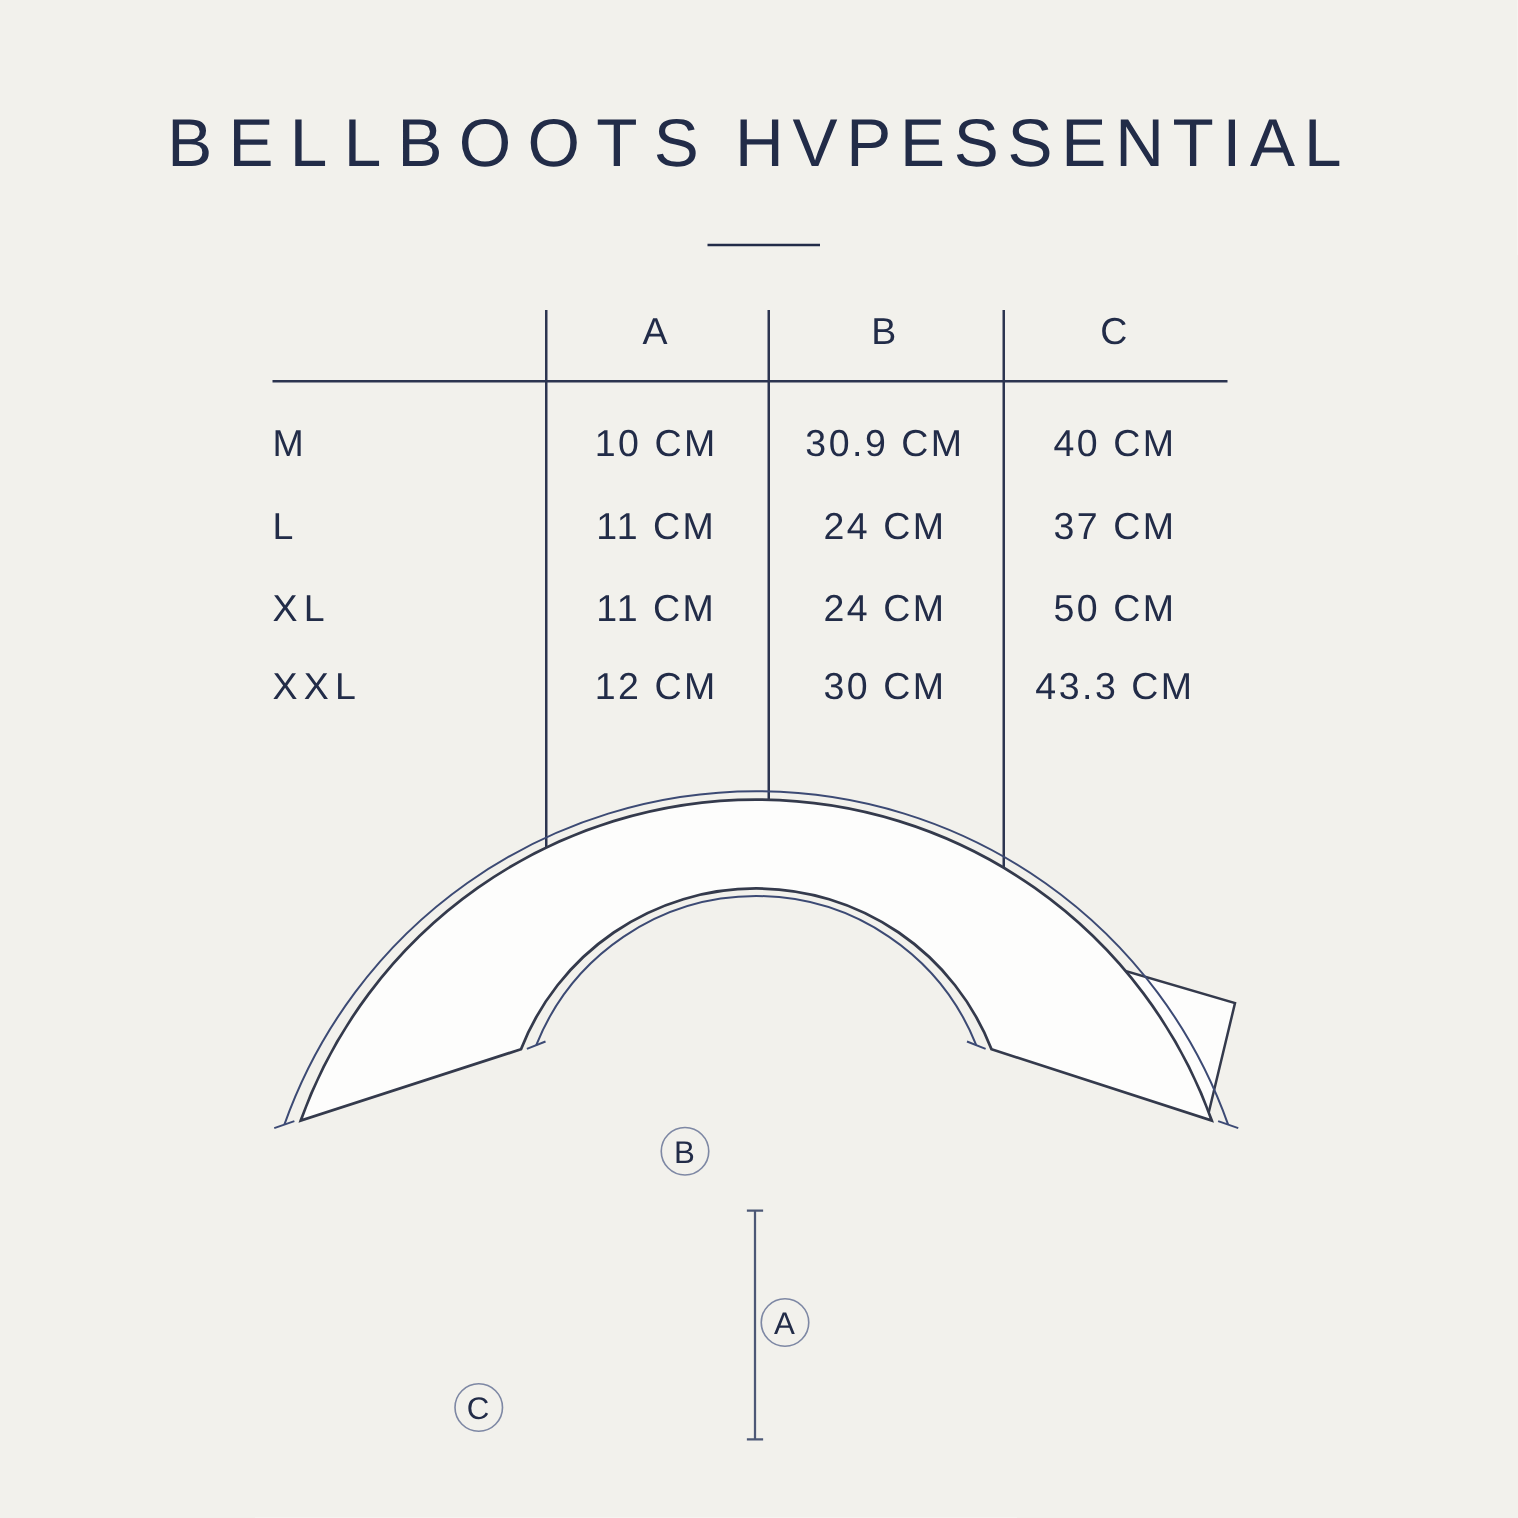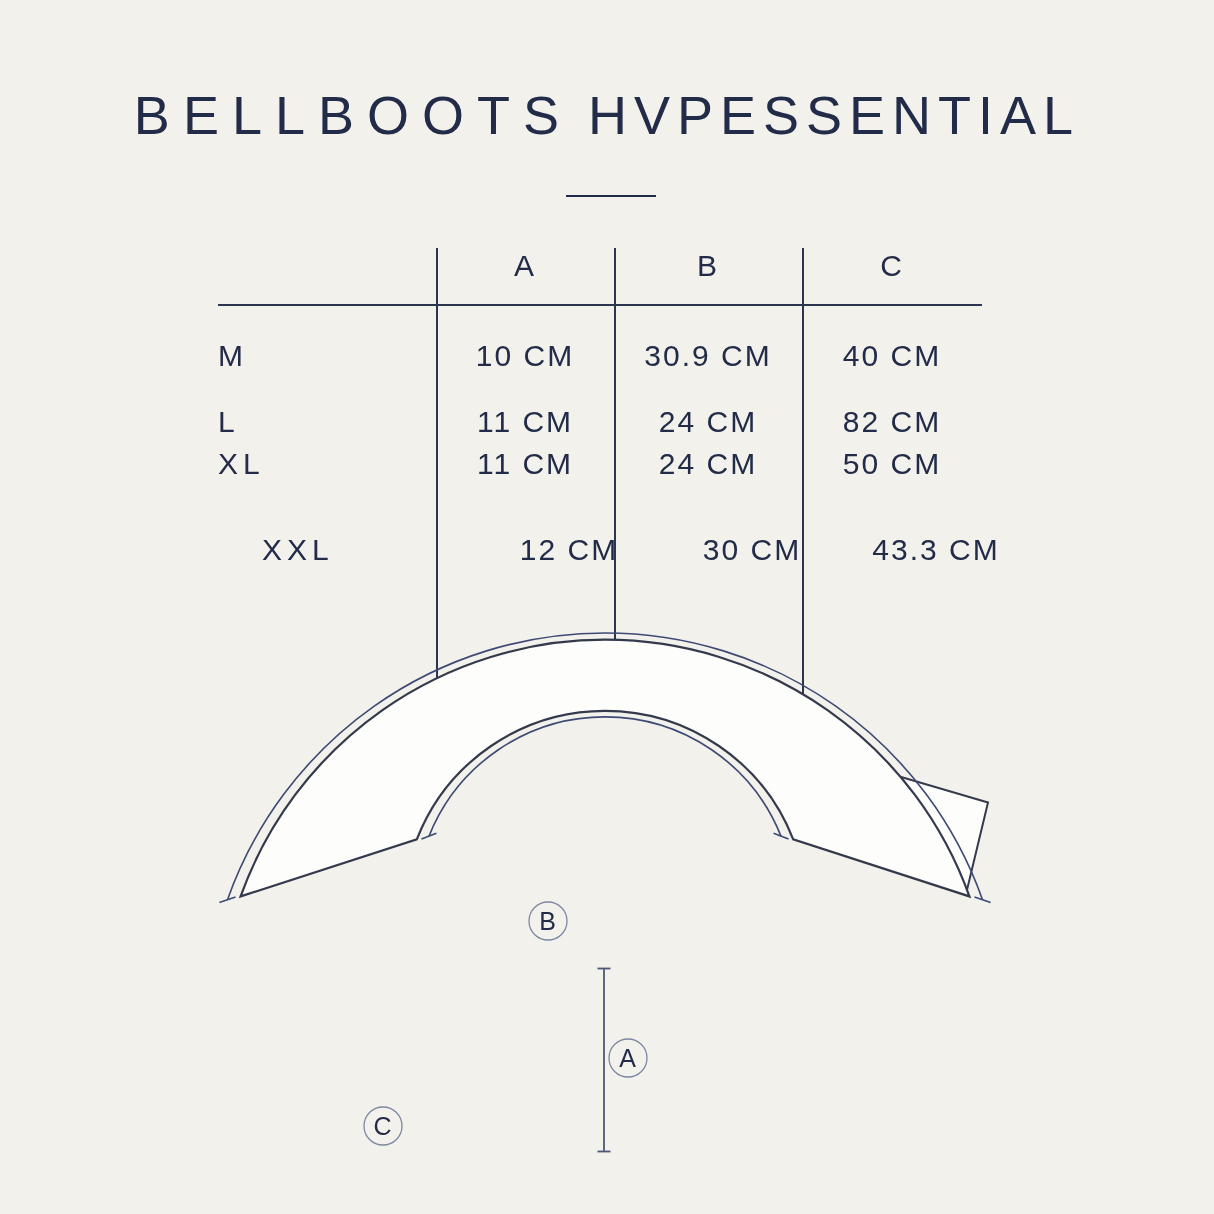--- a/index.html
+++ b/index.html
@@ -39,22 +39,22 @@
     text-align:center;
     color:#222c48;
   }
   .col-a{left:436px;width:178px;}
   .col-b{left:614px;width:188px;}
   .col-c{left:802px;width:180px;}
   .col-size{left:218px;width:200px;text-align:left;letter-spacing:5px;}
   .hdr{top:248px;}
   .row-0{top:338px;}
   .row-1{top:404px;}
-  .row-2{top:446px;}
-  .row-3{top:532px;margin-left:44px;}
+  .row-2{top:470px;}
+  .row-3{top:532px;}
   
   .diagram{position:absolute;left:0;top:0;width:1214px;height:1214px;}
   .diagram text{
     font-family:"Liberation Sans", sans-serif;
     font-size:25px;fill:#222c48;letter-spacing:1px;
   }
 </style>
 </head>
 <body>
 
@@ -74,21 +74,21 @@
     <div class="cell hdr col-c">C</div>
 
     <div class="cell row-0 col-size">M</div>
     <div class="cell row-0 col-a">10 CM</div>
     <div class="cell row-0 col-b">30.9 CM</div>
     <div class="cell row-0 col-c">40 CM</div>
 
     <div class="cell row-1 col-size">L</div>
     <div class="cell row-1 col-a">11 CM</div>
     <div class="cell row-1 col-b">24 CM</div>
-    <div class="cell row-1 col-c">82 CM</div>
+    <div class="cell row-1 col-c">37 CM</div>
 
     <div class="cell row-2 col-size">XL</div>
     <div class="cell row-2 col-a">11 CM</div>
     <div class="cell row-2 col-b">24 CM</div>
     <div class="cell row-2 col-c">50 CM</div>
 
     <div class="cell row-3 col-size">XXL</div>
     <div class="cell row-3 col-a">12 CM</div>
     <div class="cell row-3 col-b">30 CM</div>
     <div class="cell row-3 col-c">43.3 CM</div>

